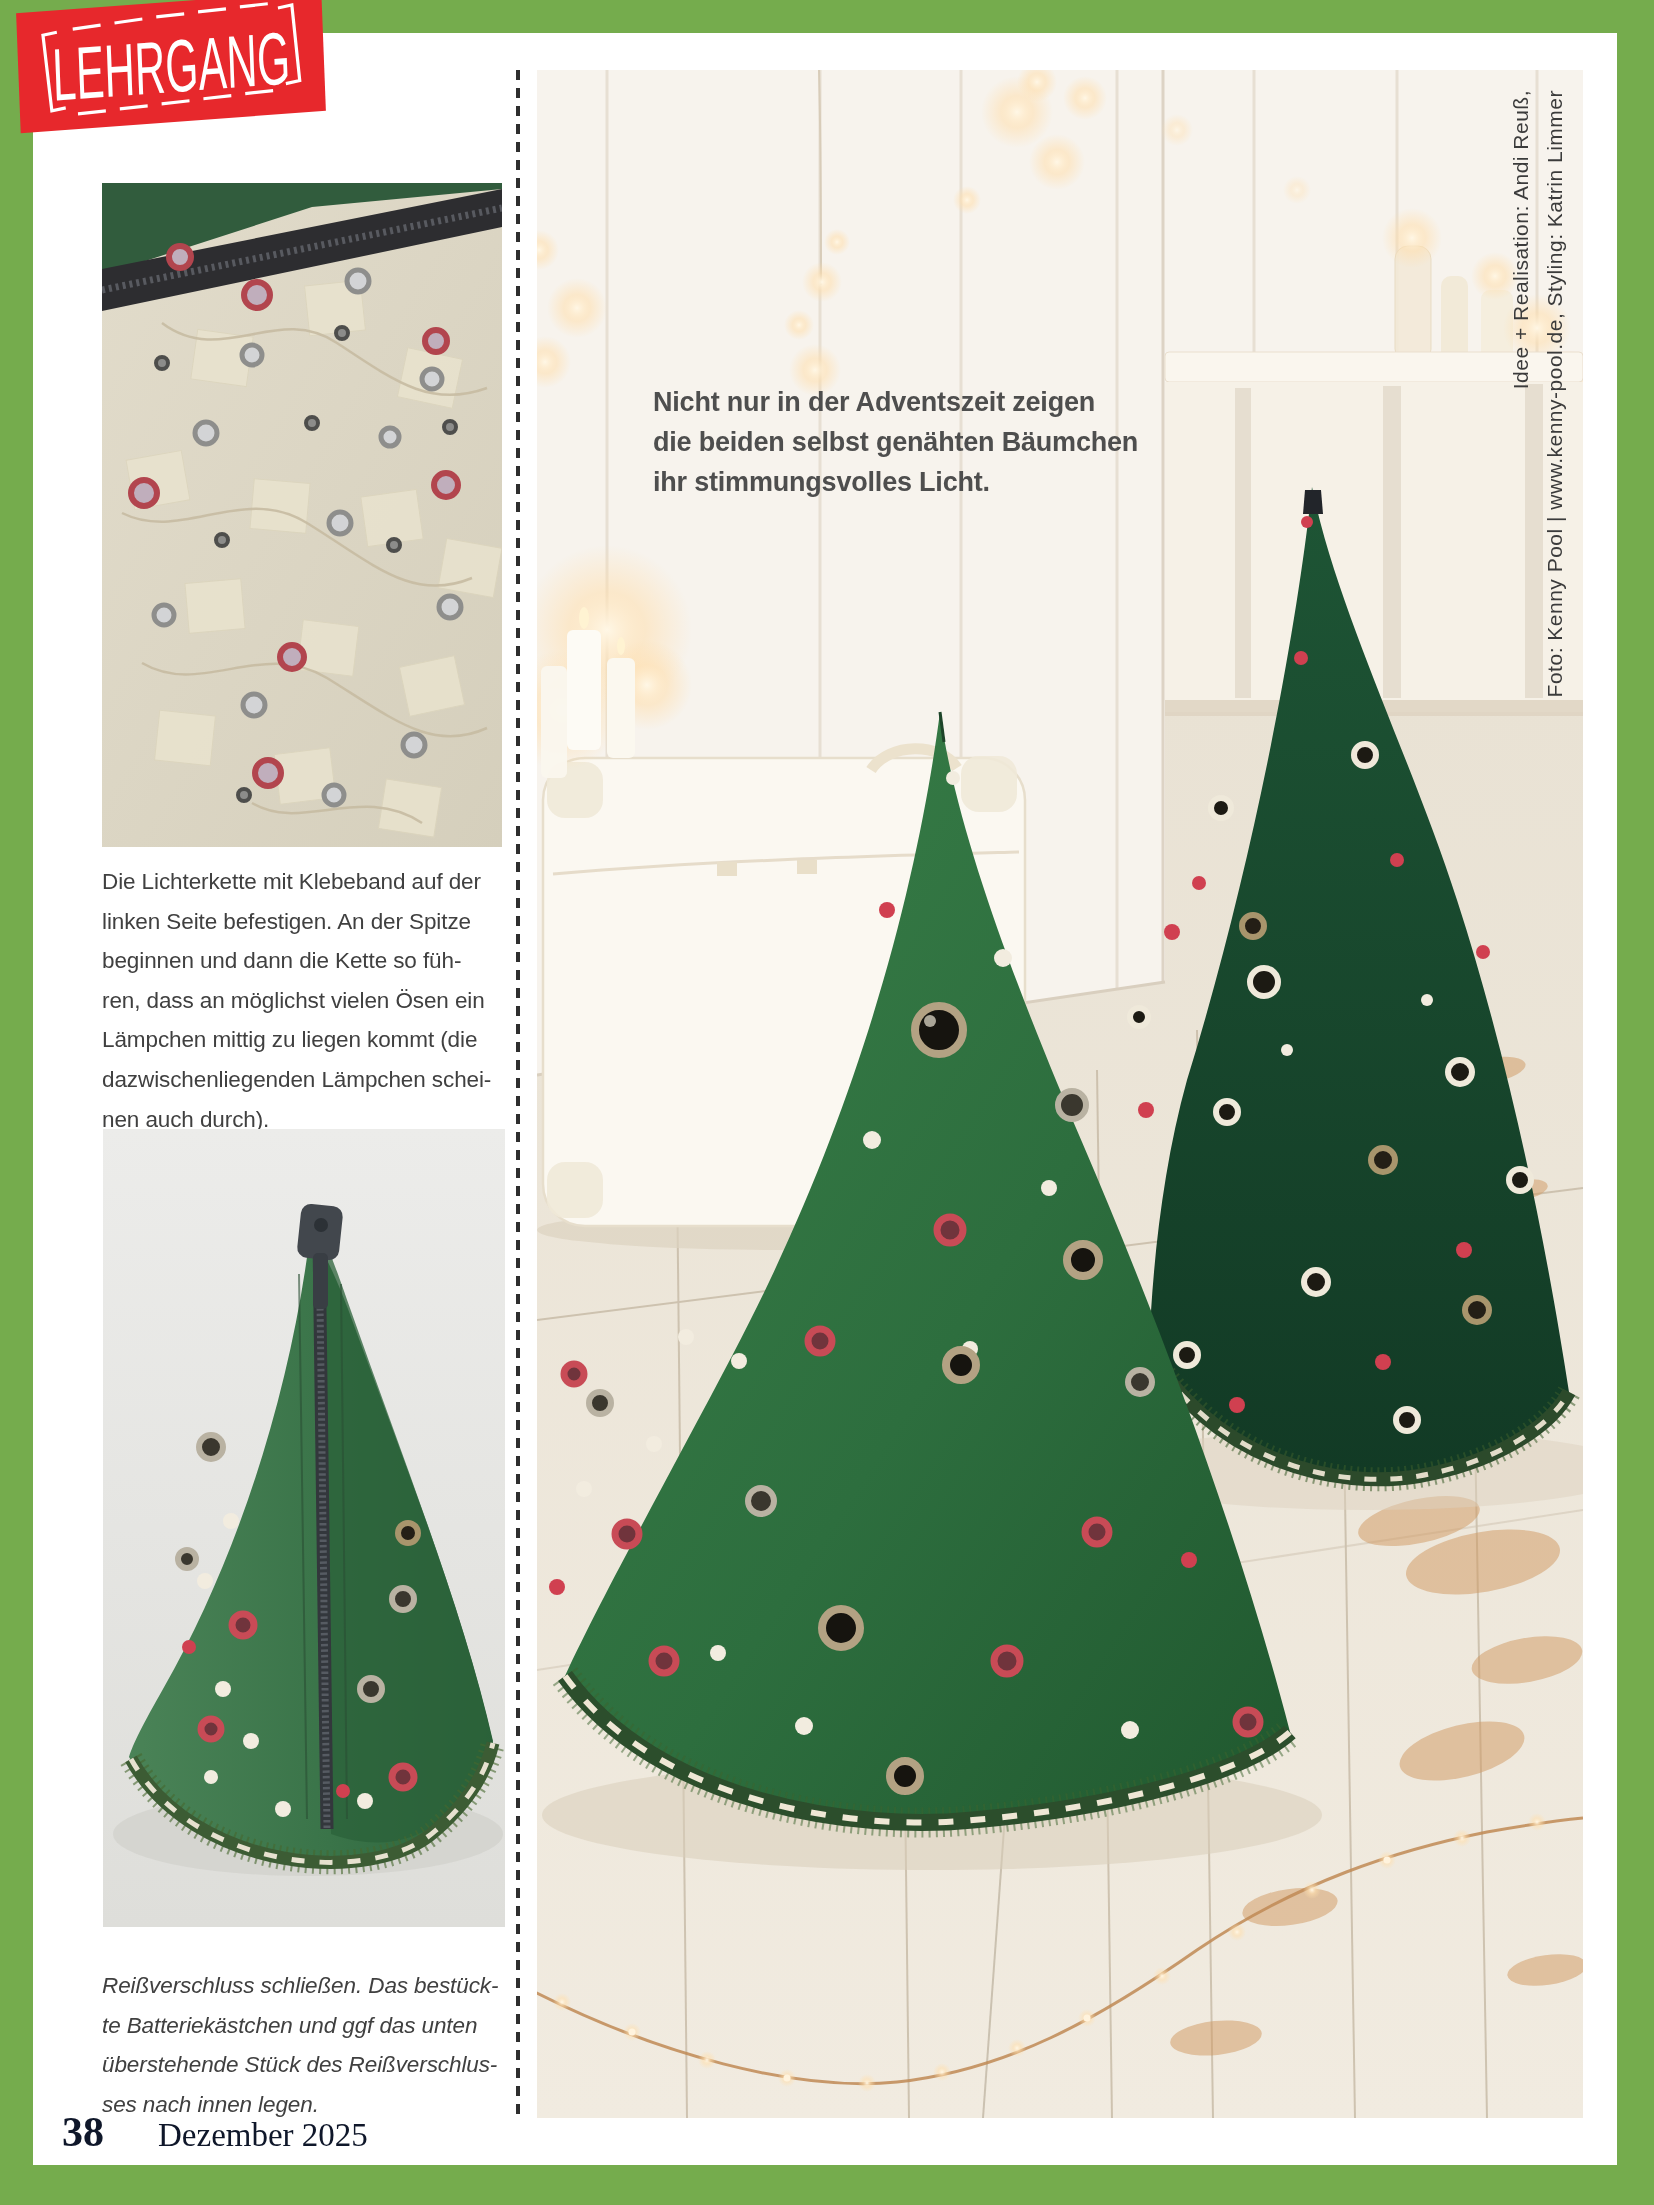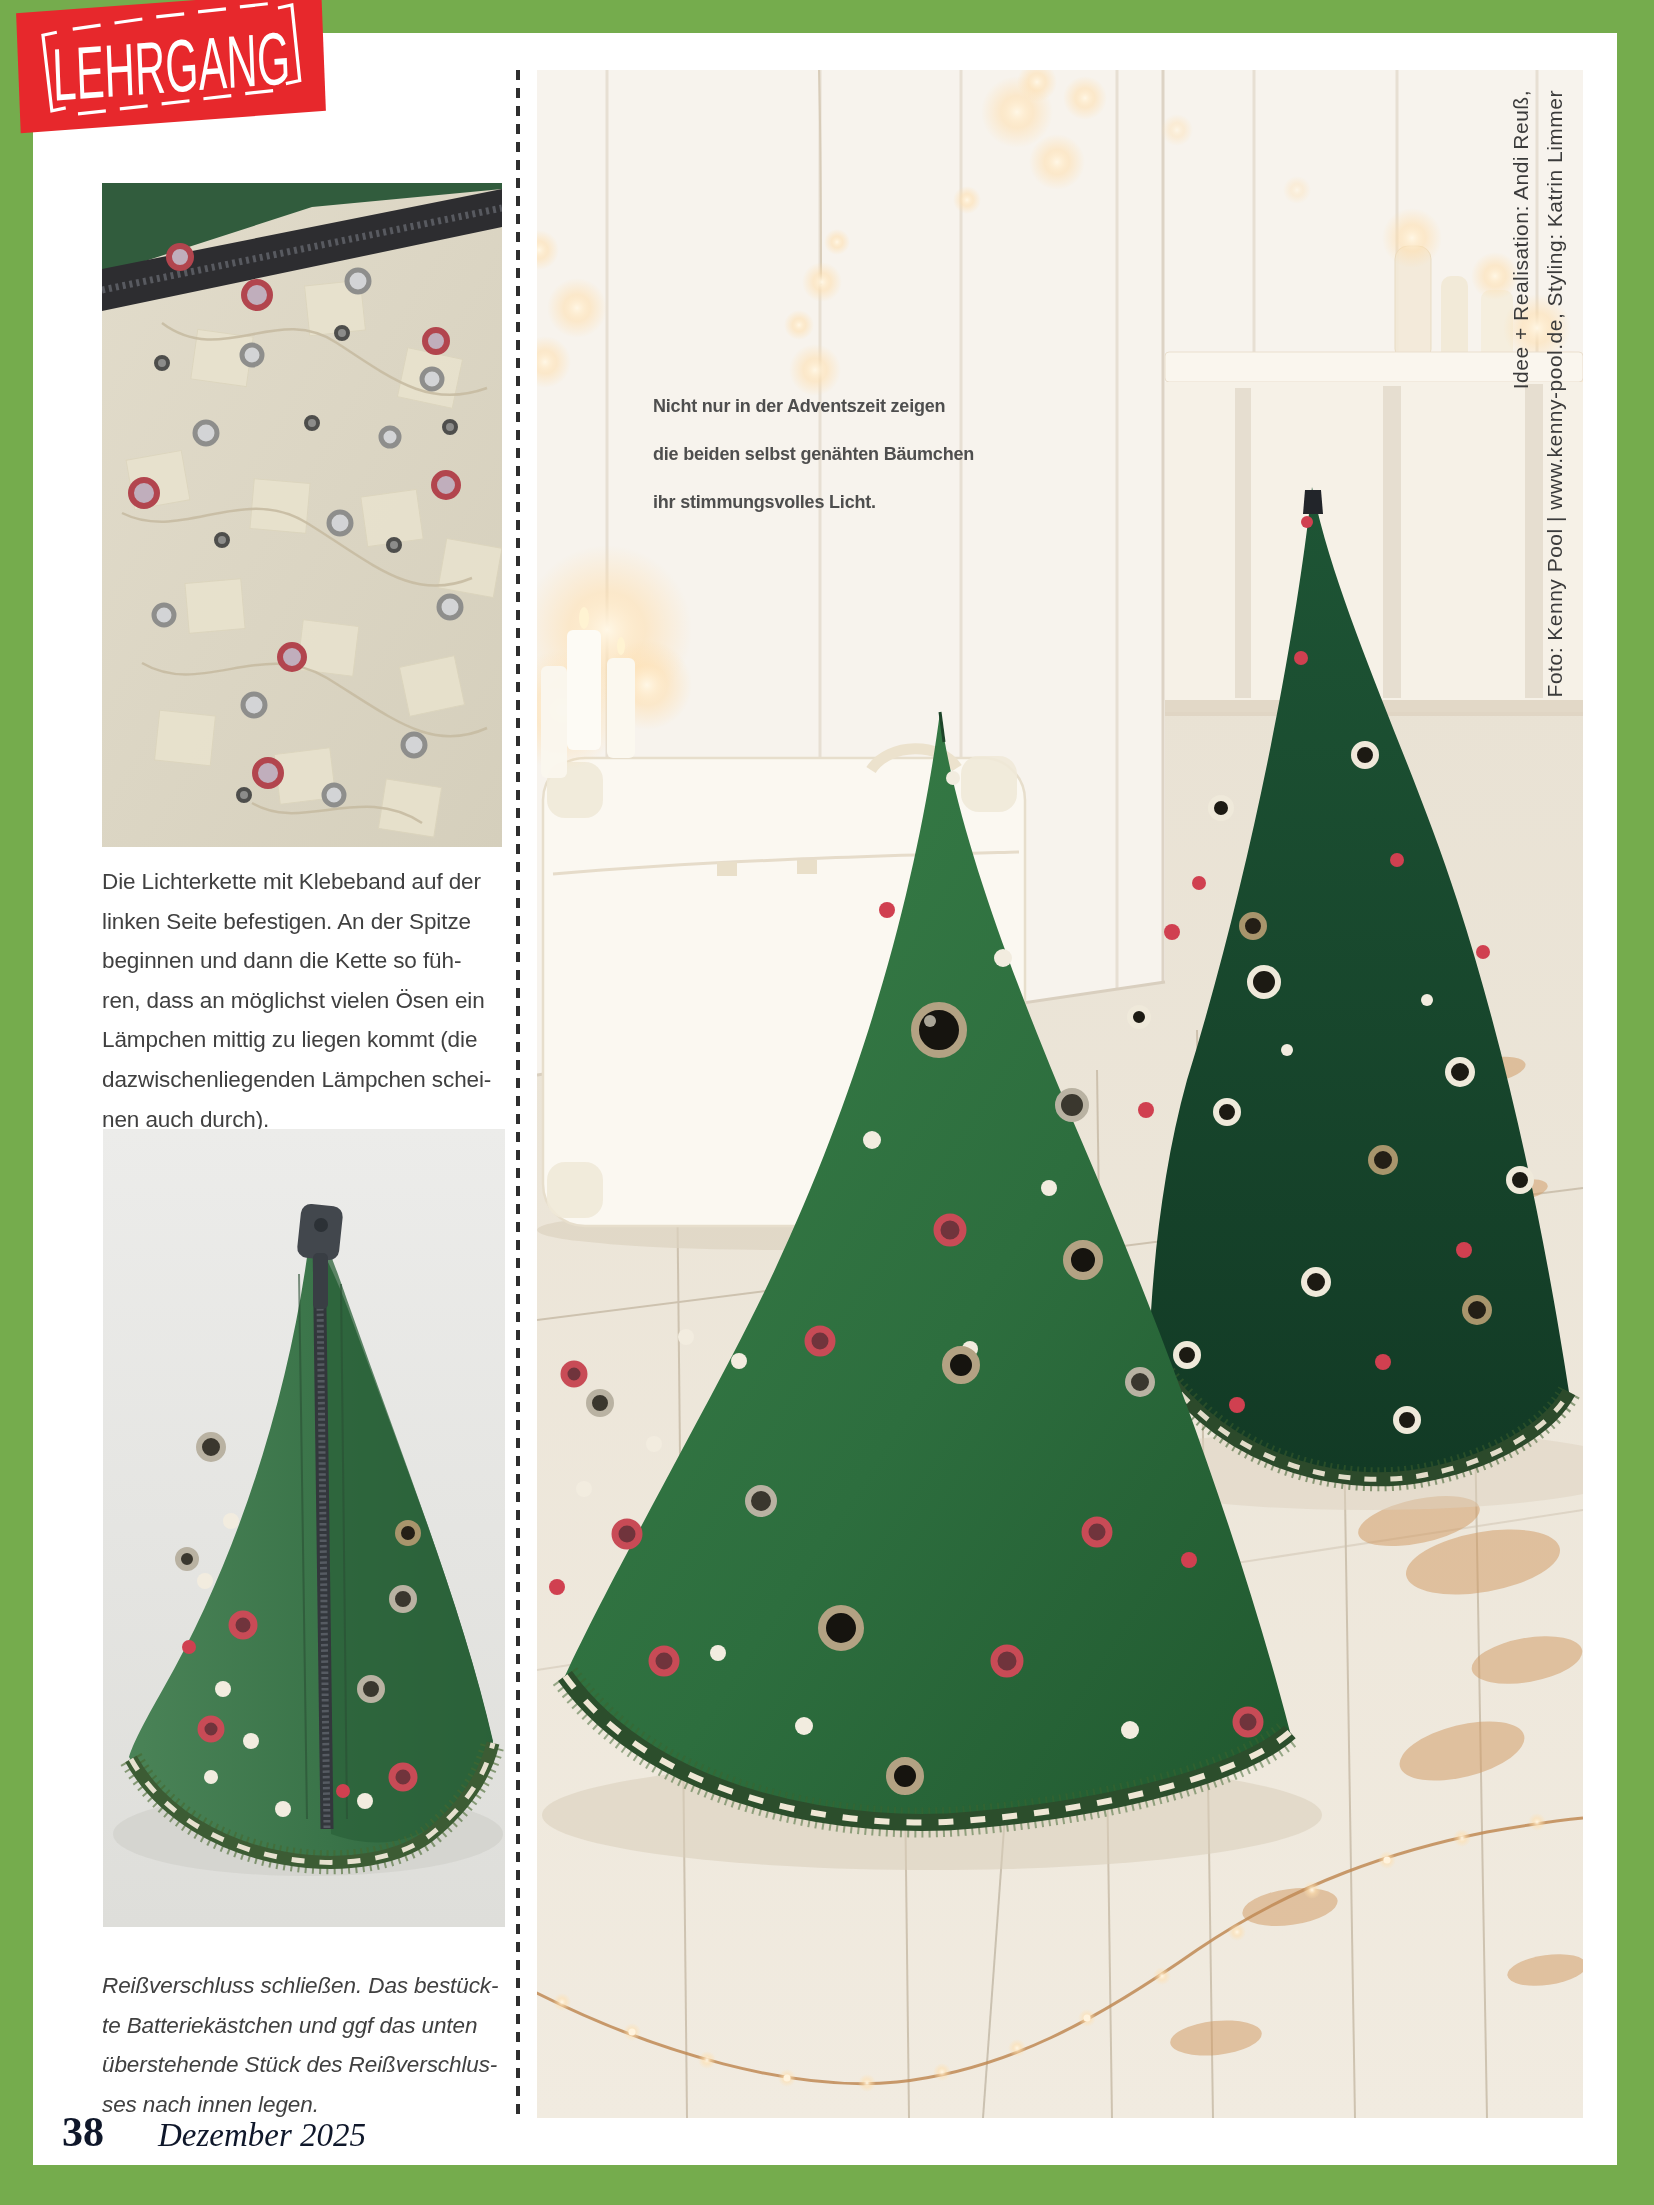--- a/index.html
+++ b/index.html
@@ -13,30 +13,30 @@
   .badge svg{display:block;width:100%;height:100%;}
   .badge text{font-family:"Liberation Sans",sans-serif;fill:#ffffff;}
   .badge .mark{stroke:#ffffff;stroke-width:3.2;fill:none;stroke-linecap:butt;}
 
   
   .photo{position:absolute;overflow:hidden;background:#ddd;}
   .photo svg{display:block;}
   .step-text{position:absolute;white-space:pre;color:#404040;font-size:22.5px;line-height:39.6px;letter-spacing:-0.1px;}
   .footer{position:absolute;left:62px;top:2108px;display:flex;align-items:baseline;color:#0f172a;gap:30px;}
   .footer .num{font-family:"Liberation Serif",serif;font-weight:700;font-size:42px;}
-  .footer .issue{font-family:"Liberation Serif",serif;font-style:italic;font-size:33px;margin-left:24px;}
+  .footer .issue{font-family:"Liberation Serif",serif;font-size:33px;margin-left:24px;}
 
   .sep{position:absolute;left:516px;top:70px;width:4px;height:2048px;
        background:repeating-linear-gradient(to bottom,#2e2e2e 0 10px,transparent 10px 18px);}
 
   
   .main-photo{position:absolute;left:537px;top:70px;width:1046px;height:2048px;overflow:hidden;background:#f6f2ec;}
   .main-photo > svg{position:absolute;left:0;top:0;}
   .photo-caption{position:absolute;left:116px;top:312px;white-space:pre;font-weight:700;
-                 font-size:18px;line-height:48px;color:#4e4e4e;letter-spacing:-0.2px;}
+                 font-size:27px;line-height:40px;color:#4e4e4e;letter-spacing:-0.2px;}
   .photo-credit{position:absolute;left:312px;top:20px;width:655px;white-space:pre;text-align:right;
                 transform:rotate(-90deg);transform-origin:top right;
                 font-size:21px;line-height:34px;color:#3b3b3b;letter-spacing:0.5px;}
 
   
   .dw{fill:#f2ecdf;}                                   
   .dr{fill:#d04050;}                                   
   .rw{fill:#1c1a13;stroke:#efe9da;stroke-width:6;}     
   .rb{fill:#241f16;stroke:#a8956c;stroke-width:6;}     
   .rs{fill:#3a372e;stroke:#b9b2a2;stroke-width:6;}     

